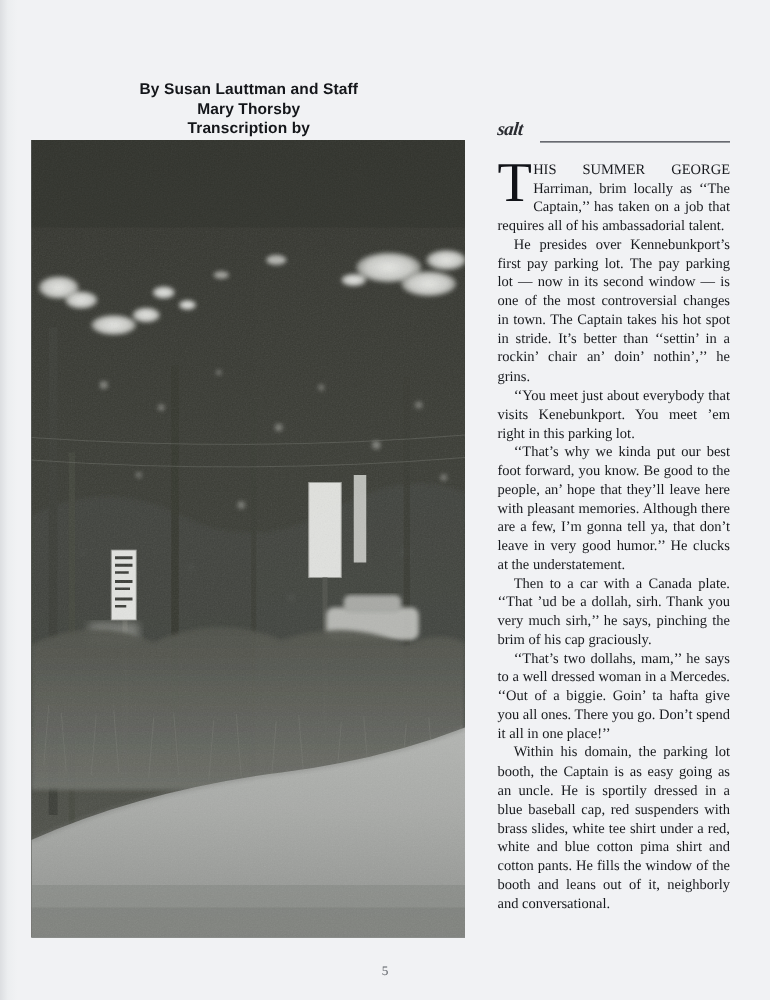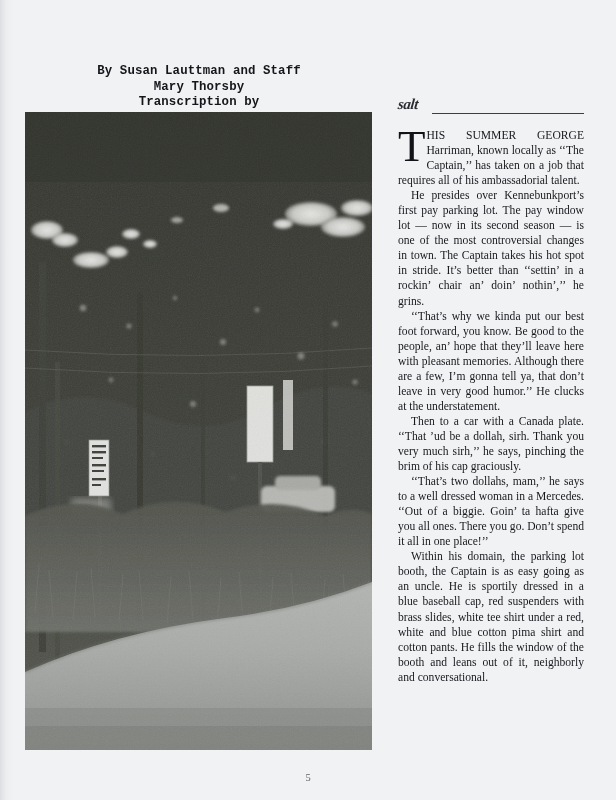--- a/index.html
+++ b/index.html
@@ -28,21 +28,21 @@
     z-index: 30;
   }
 
   
   .byline {
     position: absolute;
     left: 25px;
     top: 64px;
     width: 348px;
     text-align: center;
-    font-family: Liberation Mono, monospace;
+    font-family: Liberation Sans, sans-serif;
     font-weight: bold;
     font-size: 12.4px;
     line-height: 15.6px;
     color: #14161a;
     letter-spacing: 0.1px;
   }
   .byline div { white-space: nowrap; }
 
   
   .photo {
@@ -297,22 +297,23 @@
   </div>
 
   <div class="column">
 
     <div class="masthead">
       <span class="masthead-word">salt</span>
       <span class="masthead-rule tail"></span>
     </div>
 
     <div class="body-text">
-      <p class="first"><span class="dropcap">T</span><span class="smallcapsline">HIS SUMMER GEORGE</span> <span>Harriman, known locally as ‘‘The Captain,’’ has taken on a job that requires all of his ambassadorial talent.</span></p>
-      <p>He presides over Kennebunkport’s first pay parking lot. The pay window lot — now in its second season — is one of the most controversial changes in town. The Captain takes his hot spot in stride. It’s better than ‘‘settin’ in a rockin’ chair an’ doin’ nothin’,’’ he grins.</p>
+      <p class="first"><span class="dropcap">T</span><span class="smallcapsline">HIS SUMMER GEORGE</span> <span>Harriman, brim locally as ‘‘The Captain,’’ has taken on a job that requires all of his ambassadorial talent.</span></p>
+      <p>He presides over Kennebunkport’s first pay parking lot. The pay parking lot — now in its second window — is one of the most controversial changes in town. The Captain takes his hot spot in stride. It’s better than ‘‘settin’ in a rockin’ chair an’ doin’ nothin’,’’ he grins.</p>
+      <p>‘‘You meet just about everybody that visits Kenebunkport. You meet ’em right in this parking lot.</p>
       <p>‘‘That’s why we kinda put our best foot forward, you know. Be good to the people, an’ hope that they’ll leave here with pleasant memories. Although there are a few, I’m gonna tell ya, that don’t leave in very good humor.’’ He clucks at the understatement.</p>
       <p>Then to a car with a Canada plate. ‘‘That ’ud be a dollah, sirh. Thank you very much sirh,’’ he says, pinching the brim of his cap graciously.</p>
       <p>‘‘That’s two dollahs, mam,’’ he says to a well dressed woman in a Mercedes. ‘‘Out of a biggie. Goin’ ta hafta give you all ones. There you go. Don’t spend it all in one place!’’</p>
       <p>Within his domain, the parking lot booth, the Captain is as easy going as an uncle. He is sportily dressed in a blue baseball cap, red suspenders with brass slides, white tee shirt under a red, white and blue cotton pima shirt and cotton pants. He fills the window of the booth and leans out of it, neighborly and conversational.</p>
     </div>
   </div>
 
   <div class="page-number">5</div>
 
 </div>

